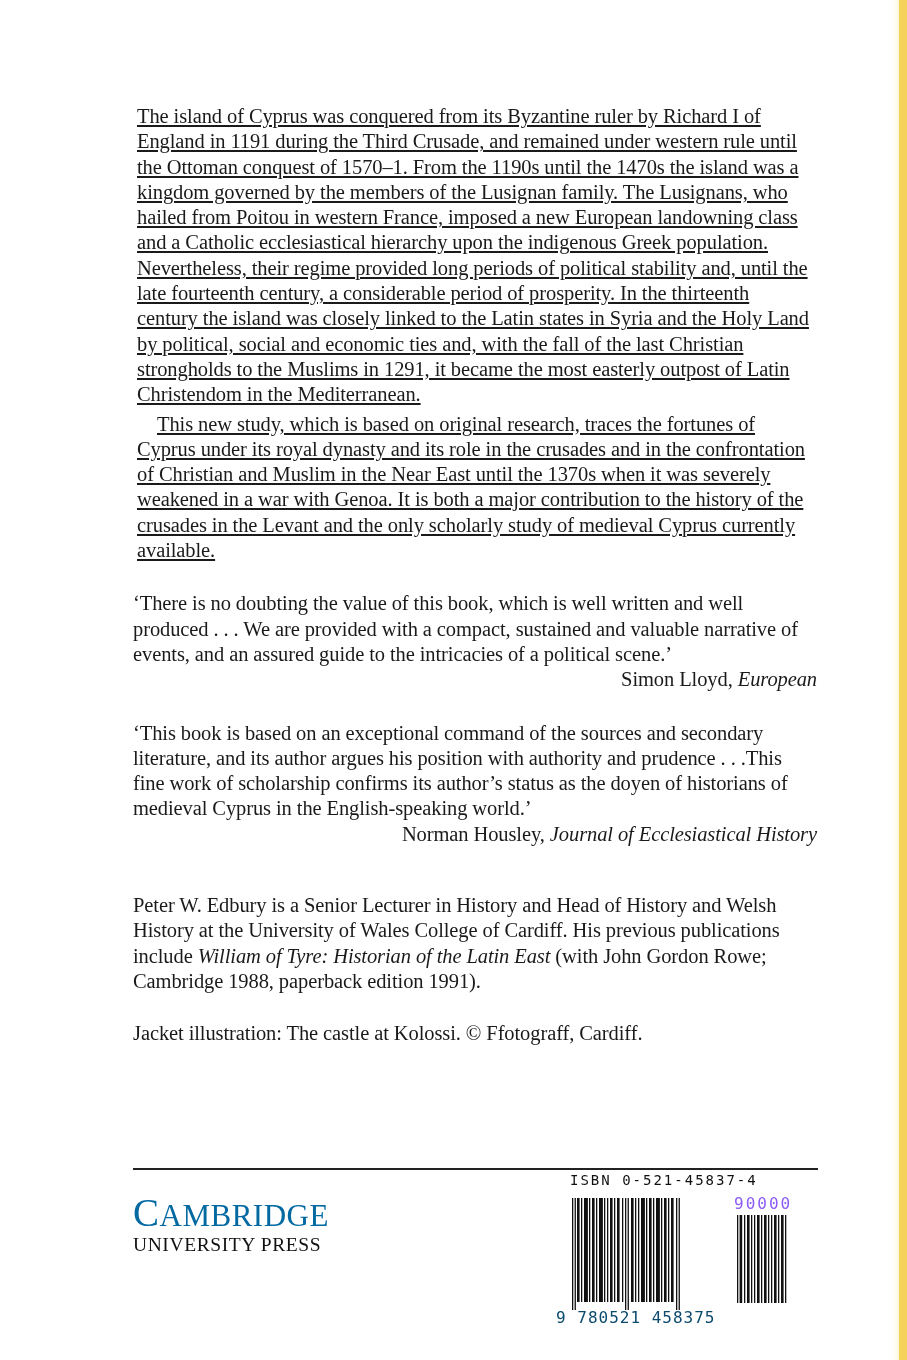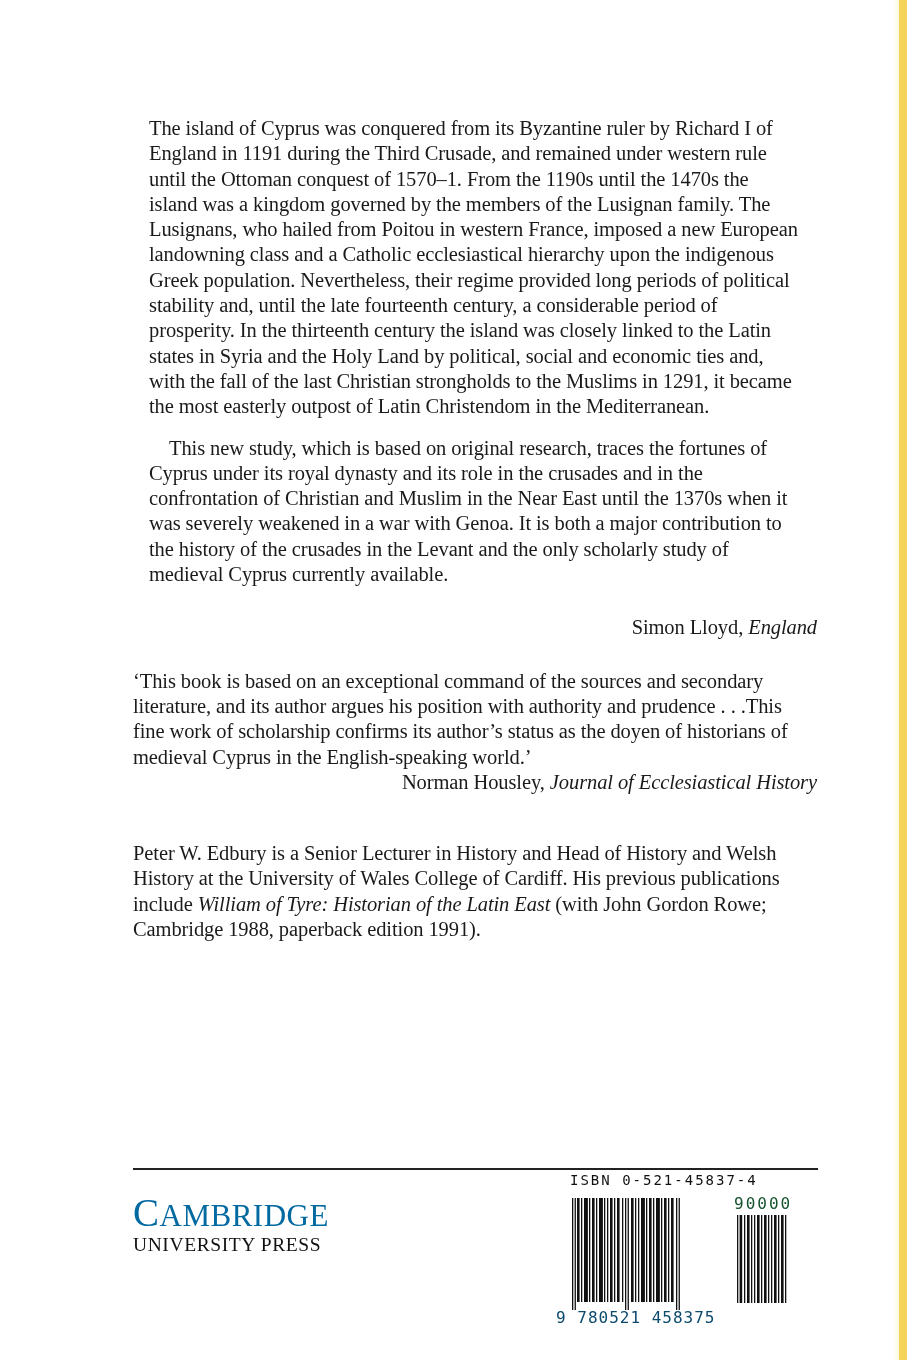--- a/index.html
+++ b/index.html
@@ -16,21 +16,21 @@
       position: absolute; top: 0; right: 8px; width: 6px; height: 1360px;
       background: linear-gradient(to right, #ffffff, #fff8dc);
     }
     .content {
       position: absolute; left: 133px; top: 100px; width: 684px;
     }
     .p {
       font-size: 20.5px; line-height: 25.3px; margin: 0; letter-spacing: -0.1px;
       text-align: left;
     }
-    .blurb .p { margin: 16px; }
+    .blurb .p { margin: 4px; text-decoration: underline; }
     .blurb .p.indent { text-indent: 20px; }
     .review { margin-top: 28px; }
     .review + .review { margin-top: 28px; }
     .attribution { text-align: right; }
     .attribution i { font-style: italic; }
     .bio { margin-top: 46px; }
     .jacket { margin-top: 27px; }
     .rule {
       position: absolute; left: 133px; top: 1168px; width: 685px; height: 2px;
       background: #222;
@@ -55,50 +55,52 @@
       font-size: 14px; letter-spacing: 2px; color: #111;
     }
     .bars-main {
       position: absolute; left: 16px; top: 26px; width: 110px; height: 112px;
     }
     .bars-addon {
       position: absolute; left: 181px; top: 43px; width: 50px; height: 88px;
     }
     .addon-num {
       position: absolute; left: 178px; top: 22px; font-family: "DejaVu Sans Mono", monospace;
-      font-size: 16px; letter-spacing: 2px; color: #14532d;
+      font-size: 16px; letter-spacing: 2px; color: #8b5cf6;
     }
     .ean-num {
       position: absolute; left: 0; top: 136px; font-family: "DejaVu Sans Mono", monospace;
       font-size: 16px; letter-spacing: 1px; color: #0c4a6e;
     }
   </style>
 </head>
 <body>
 
 <div class="yellow-glow"></div>
 <div class="yellow-stripe"></div>
 
 <div class="content">
   <div class="blurb">
     <p class="p">The island of Cyprus was conquered from its Byzantine ruler by Richard I of England in 1191 during the Third Crusade, and remained under western rule until the Ottoman conquest of 1570–1. From the 1190s until the 1470s the island was a kingdom governed by the members of the Lusignan family. The Lusignans, who hailed from Poitou in western France, imposed a new European landowning class and a Catholic ecclesiastical hierarchy upon the indigenous Greek population. Nevertheless, their regime provided long periods of political stability and, until the late fourteenth century, a considerable period of prosperity. In the thirteenth century the island was closely linked to the Latin states in Syria and the Holy Land by political, social and economic ties and, with the fall of the last Christian strongholds to the Muslims in 1291, it became the most easterly outpost of Latin Christendom in the Mediterranean.</p>
     <p class="p indent">This new study, which is based on original research, traces the fortunes of Cyprus under its royal dynasty and its role in the crusades and in the confrontation of Christian and Muslim in the Near East until the 1370s when it was severely weakened in a war with Genoa. It is both a major contribution to the history of the crusades in the Levant and the only scholarly study of medieval Cyprus currently available.</p>
   </div>
 
   <div class="review">
-    <p class="p attribution"><span>Simon Lloyd, </span><i>England</i></p>
+    <p class="p">‘There is no doubting the value of this book, which is well written and well produced . . . We are provided with a compact, sustained and valuable narrative of events, and an assured guide to the intricacies of a political scene.’</p>
+    <p class="p attribution"><span>Simon Lloyd, </span><i>European</i></p>
   </div>
 
   <div class="review">
     <p class="p">‘This book is based on an exceptional command of the sources and secondary literature, and its author argues his position with authority and prudence . . .This fine work of scholarship confirms its author’s status as the doyen of historians of medieval Cyprus in the English-speaking world.’</p>
     <p class="p attribution"><span>Norman Housley, </span><i>Journal of Ecclesiastical History</i></p>
   </div>
 
   <p class="p bio"><span>Peter W. Edbury is a Senior Lecturer in History and Head of History and Welsh History at the University of Wales College of Cardiff. His previous publications include </span><i>William of Tyre: Historian of the Latin East</i><span> (with John Gordon Rowe; Cambridge 1988, paperback edition 1991).</span></p>
 
+  <p class="p jacket">Jacket illustration: The castle at Kolossi. © Ffotograff, Cardiff.</p>
 </div>
 
 <div class="rule"></div>
 
 <div class="publisher">
   <div class="name"><span class="cap">C</span><span>AMBRIDGE</span></div>
   <div class="sub">UNIVERSITY PRESS</div>
 </div>
 
 <div class="barcode-block">

